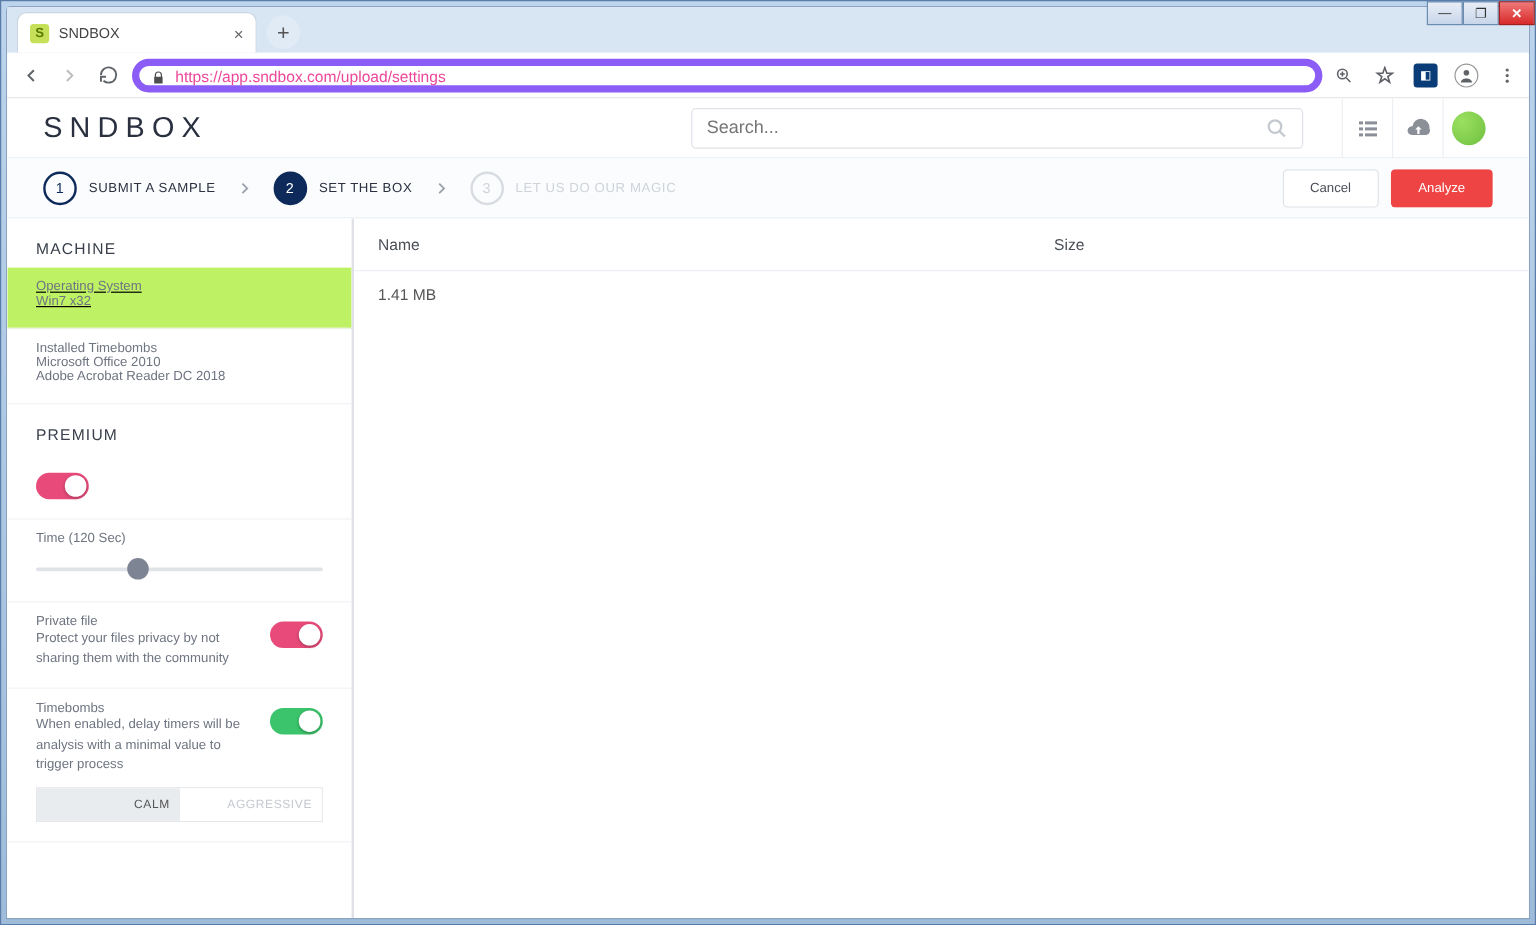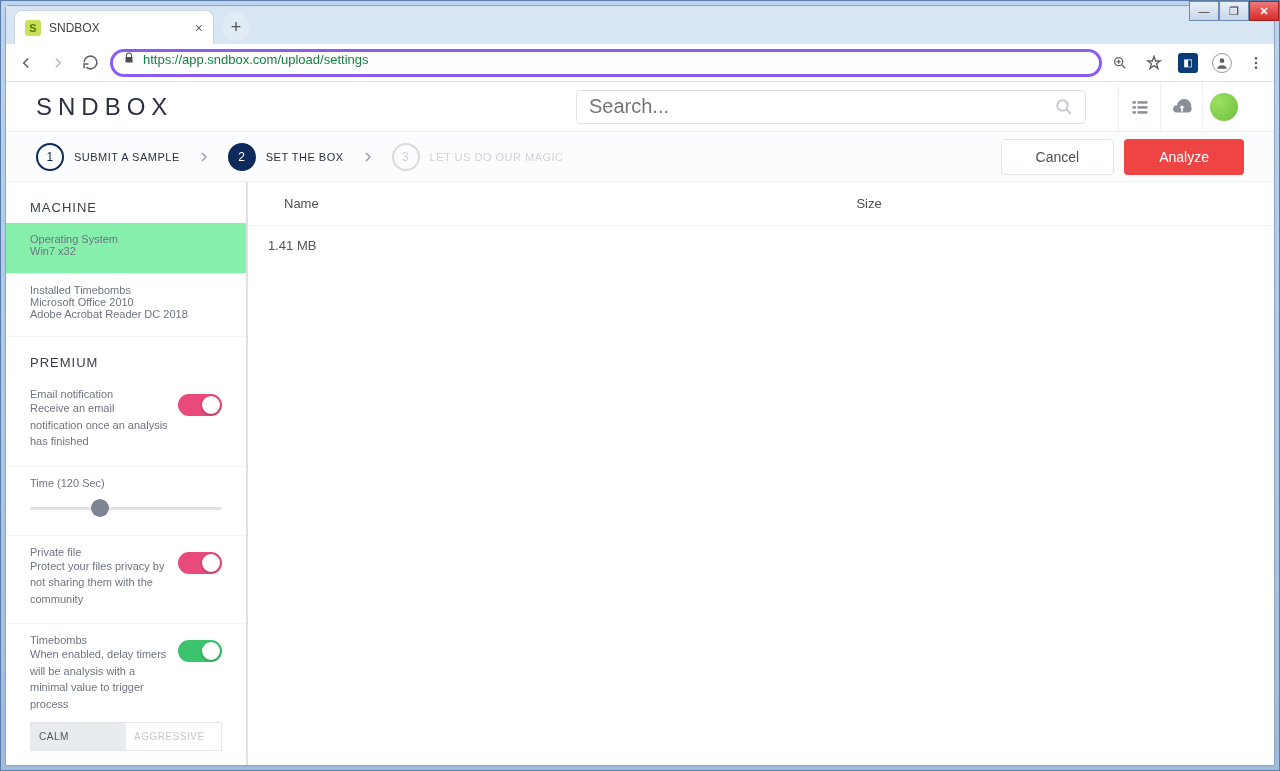--- a/index.html
+++ b/index.html
@@ -17,83 +17,83 @@
 .tab-strip { height: 38px; background: #d8e6f4; display: flex; align-items: flex-end; padding-left: 8px; }
 .tab { background: #fff; height: 34px; min-width: 200px; border-radius: 8px 8px 0 0; display: flex; align-items: center; padding: 0 10px; font-size: 12px; color: #444; border: 1px solid #cbd6e2; border-bottom: none; gap: 8px; }
 .tab .favicon { width: 16px; height: 16px; background: #c6e05a; border-radius: 3px; display: flex; align-items: center; justify-content: center; font-size: 11px; color: #5a7a00; font-weight: bold; }
 .tab .tab-title { flex: 1; }
 .tab .tab-close { color: #666; font-size: 14px; cursor: pointer; }
 .new-tab { width: 28px; height: 28px; border-radius: 50%; background: #e0ebf6; color: #555; display: flex; align-items: center; justify-content: center; margin: 0 0 3px 8px; font-size: 18px; cursor: pointer; }
 
 .addr-bar { height: 38px; border-bottom: 1px solid #e2e2e2; display: flex; align-items: center; padding: 0 8px; gap: 8px; background: #fff; }
 .nav-btn { width: 24px; height: 24px; display: flex; align-items: center; justify-content: center; color: #5f6368; cursor: pointer; }
 .nav-btn.disabled { color: #bdbdbd; }
-.url-box { flex: 1; height: 28px; border: 3px solid #8b5cf6; border-radius: 14px; display: flex; align-items: flex-start; padding: 0 10px; font-size: 13px; color: #15803d; gap: 8px; }
+.url-box { flex: 1; height: 28px; border: 6px solid #8b5cf6; border-radius: 14px; display: flex; align-items: flex-end; padding: 0 10px; font-size: 13px; color: #ec4899; gap: 8px; }
 .url-box .lock { font-size: 12px; color: #4d4d4d; }
 .addr-icons { display: flex; gap: 14px; align-items: center; color: #5f6368; }
 .addr-icons .ic { width: 20px; height: 20px; display: flex; align-items: center; justify-content: center; cursor: pointer; }
 .ext-icon { width: 20px; height: 20px; background: #0a3c78; border-radius: 3px; display:flex;align-items:center;justify-content:center;color:#fff;font-size:10px;}
 .profile-circle { width: 22px; height: 22px; border: 1px solid #999; border-radius: 50%; display:flex;align-items:center;justify-content:center;}
 
 
 .app { flex: 1; display: flex; flex-direction: column; background: #fff; overflow: hidden; }
 .app-header { height: 50px; border-bottom: 1px solid #eceff3; display: flex; align-items: center; padding: 0 30px; gap: 20px; }
 .brand { font-size: 24px; letter-spacing: 6px; color: #2a3040; font-weight: 300; }
 .search-wrap { margin-left: auto; width: 510px; height: 34px; border: 1px solid #dfe3e8; border-radius: 4px; display: flex; align-items: center; padding: 0 12px; }
-.search-wrap input { flex: 1; border: none; outline: none; font-size: 20px; color: #7f1d1d; }
+.search-wrap input { flex: 1; border: none; outline: none; font-size: 15px; color: #7f1d1d; }
 .search-wrap .sicon { color: #c4c8cf; }
 .hdr-actions { display: flex; align-items: center; gap: 0; margin-left: 12px; }
 .hdr-btn { width: 42px; height: 50px; display: flex; align-items: center; justify-content: center; border-left: 1px solid #eceff3; color: #8a8f98; cursor: pointer; }
 .avatar { width: 28px; height: 28px; border-radius: 50%; background: radial-gradient(circle at 30% 30%, #9be060, #6fc040); }
 
 .stepper-row { height: 50px; border-bottom: 1px solid #eceff3; display: flex; align-items: center; padding: 0 30px; gap: 18px; background: #fbfcfd; }
 .step { display: flex; align-items: center; gap: 10px; font-size: 11px; letter-spacing: 0.5px; color: #2a3040; }
 .step .circle { width: 28px; height: 28px; border-radius: 50%; border: 2px solid #0d2a5a; display: flex; align-items: center; justify-content: center; font-size: 12px; color: #0d2a5a; }
 .step.active .circle { background: #0d2a5a; color: #fff; }
 .step.disabled { color: #cfd3da; }
 .step.disabled .circle { border-color: #d8dce2; color: #cfd3da; }
 .chev { color: #9aa0ab; }
 .stepper-actions { margin-left: auto; display: flex; gap: 10px; }
-.btn { padding: 9px 34px; border-radius: 4px; font-size: 14px; cursor: pointer; border: 1px solid transparent; }
+.btn { padding: 9px 22px; border-radius: 4px; font-size: 11px; cursor: pointer; border: 1px solid transparent; }
 .btn-cancel { background: #fff; border-color: #dfe3e8; color: #4a4f57; }
 .btn-primary { background: #ef4444; color: #fff; }
 
 .workspace { flex: 1; display: flex; overflow: hidden; }
-.sidebar { width: 242px; border-right: 2px solid #dfe1e6; overflow-y: auto; background: #fff; }
+.sidebar { width: 289px; border-right: 2px solid #dfe1e6; overflow-y: auto; background: #fff; }
 .sidebar::-webkit-scrollbar { width: 10px; }
 .sidebar::-webkit-scrollbar-track { background: #f0f0f0; }
 .sidebar::-webkit-scrollbar-thumb { background: #c2c6cc; border-radius: 5px; }
 
 .section-title { font-size: 13px; letter-spacing: 1px; color: #3a404b; padding: 18px 24px 8px; font-weight: 400; }
 .form-block { padding: 10px 24px 16px; border-bottom: 1px solid #f0f2f5; }
-.form-block.shaded { background: #86efac; }
+.form-block.shaded { background: #bef264; text-decoration: underline; }
 .form-label { font-size: 11px; color: #6e7480; }
 .form-desc { font-size: 11px; color: #6e7480; line-height: 1.5; }
 .form-val { font-size: 11px; color: #6e7480; }
 
 .switch-row { display: flex; align-items: flex-start; gap: 10px; }
 .switch-row .text { flex: 1; }
 .toggle { width: 44px; height: 22px; border-radius: 11px; position: relative; flex-shrink: 0; margin-top: 6px; }
 .toggle .knob { width: 18px; height: 18px; border-radius: 50%; background: #fff; position: absolute; top: 2px; box-shadow: 0 1px 3px rgba(0,0,0,0.3); }
 .toggle.on-pink { background: #e84b7a; }
 .toggle.on-pink .knob { right: 2px; }
 .toggle.on-green { background: #3bc46b; }
 .toggle.on-green .knob { right: 2px; }
 
 .slider { position: relative; height: 20px; margin-top: 10px; }
 .slider-track { position: absolute; top: 8px; left: 0; right: 0; height: 3px; background: #dfe3e8; border-radius: 2px; }
 .slider-knob { position: absolute; top: 0; width: 18px; height: 18px; border-radius: 50%; background: #7d8595; left: 32%; }
 
 .seg { display: flex; margin-top: 10px; border:1px solid #e4e6ea; }
-.seg div { flex: 1; text-align: left; font-size: 10px; padding: 8px; letter-spacing: 0.5px; }
+.seg div { flex: 1; text-align: right; font-size: 10px; padding: 8px; letter-spacing: 0.5px; }
 .seg .active { background: #e9ecef; color: #555; }
 .seg .inactive { background: #fff; color: #c4c8cf; }
 
 .main { flex: 1; overflow-y: auto; }
-.table-header { display: flex; padding: 14px 36px; border-bottom: 1px solid #eceff3; font-size: 13px; color: #4a4f57; }
+.table-header { display: flex; padding: 14px 20px; border-bottom: 1px solid #eceff3; font-size: 13px; color: #4a4f57; }
 .table-header .col-name { flex: 0 0 60%; }
 .table-row { display: flex; padding: 12px 20px; font-size: 13px; color: #555; }
 .table-row .col-name { flex: 0 0 60%; }
 
 svg { display: block; }
 </style>
 </head>
 <body>
 
 <div class="window-chrome">
@@ -243,24 +243,20 @@
           </div>
           <div class="form-block">
             <div class="form-label">Installed Timebombs</div>
             <div class="form-val">Microsoft Office 2010</div>
             <div class="form-val">Adobe Acrobat Reader DC 2018</div>
           </div>
 
           <div class="section-title">PREMIUM</div>
           <div class="form-block">
             <div class="switch-row">
-              <div class="text">
-                <div class="form-label">Email notification</div>
-                <div class="form-desc">Receive an email notification once an analysis has finished</div>
-              </div>
               <div class="toggle on-pink">
                   <div class="knob"></div>
                 </div>
             </div>
           </div>
 
           <div class="form-block">
             <div class="form-label">Time (120 Sec)</div>
             <div class="slider">
               <div class="slider-track"></div>

